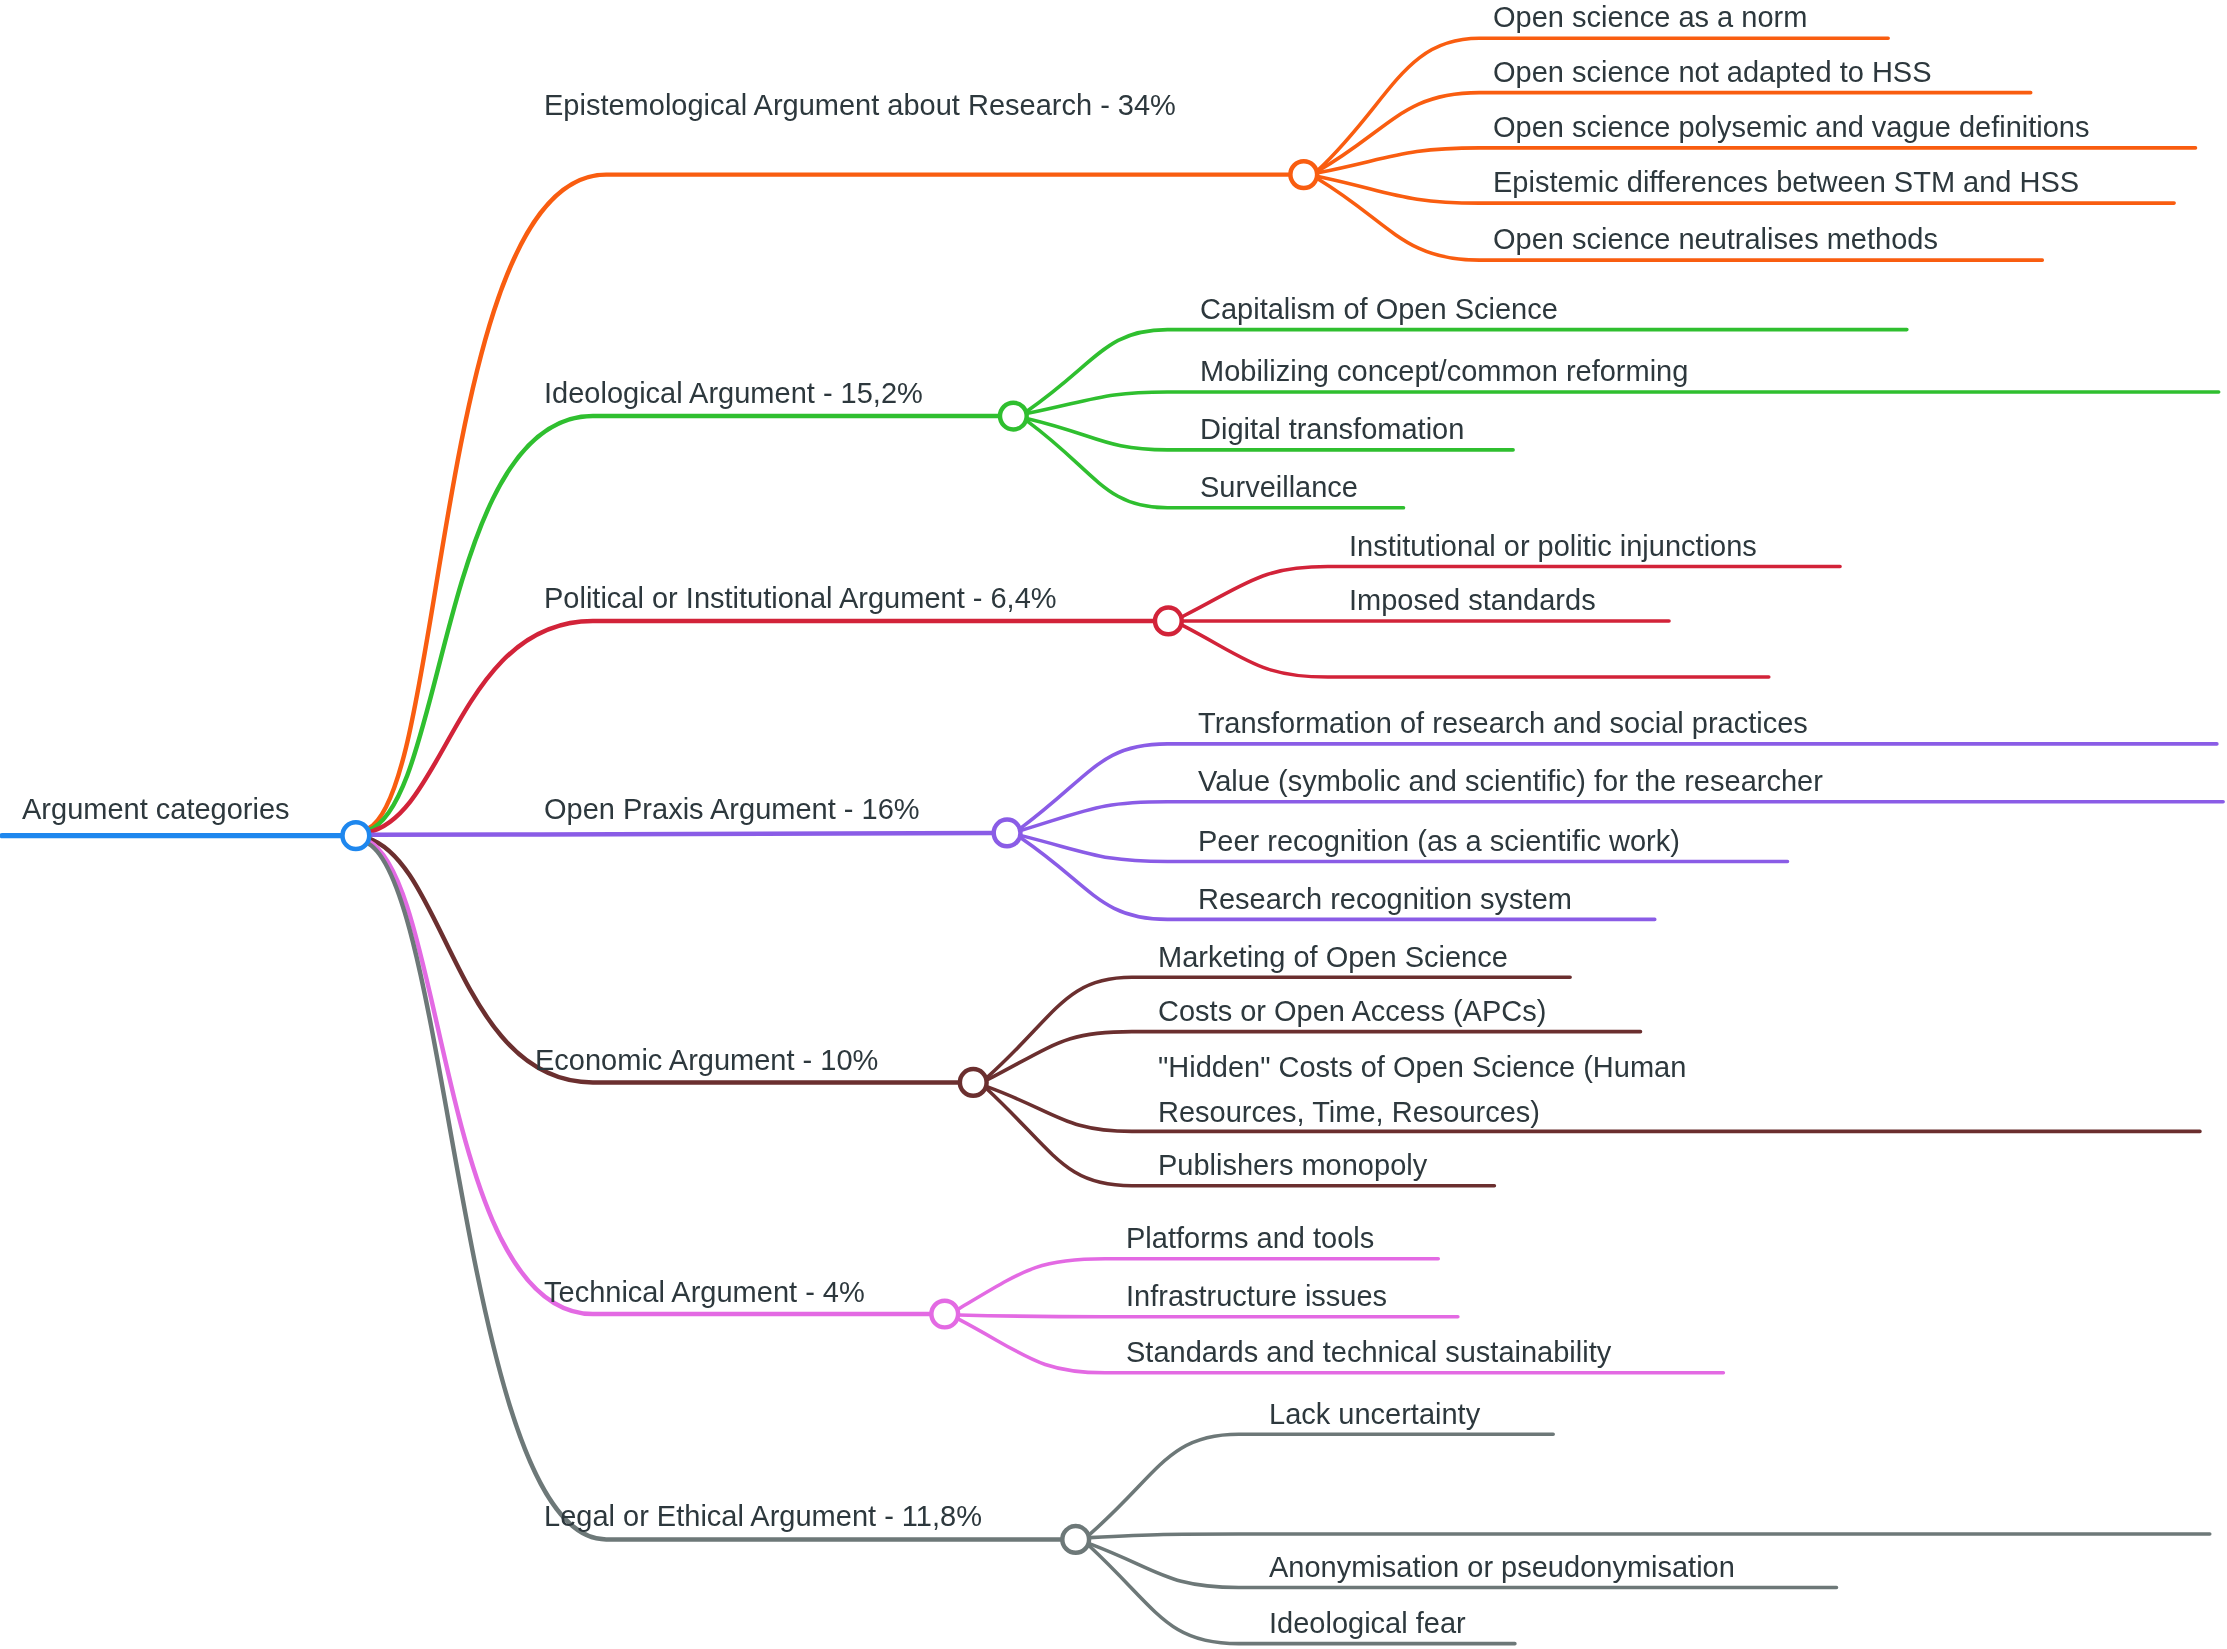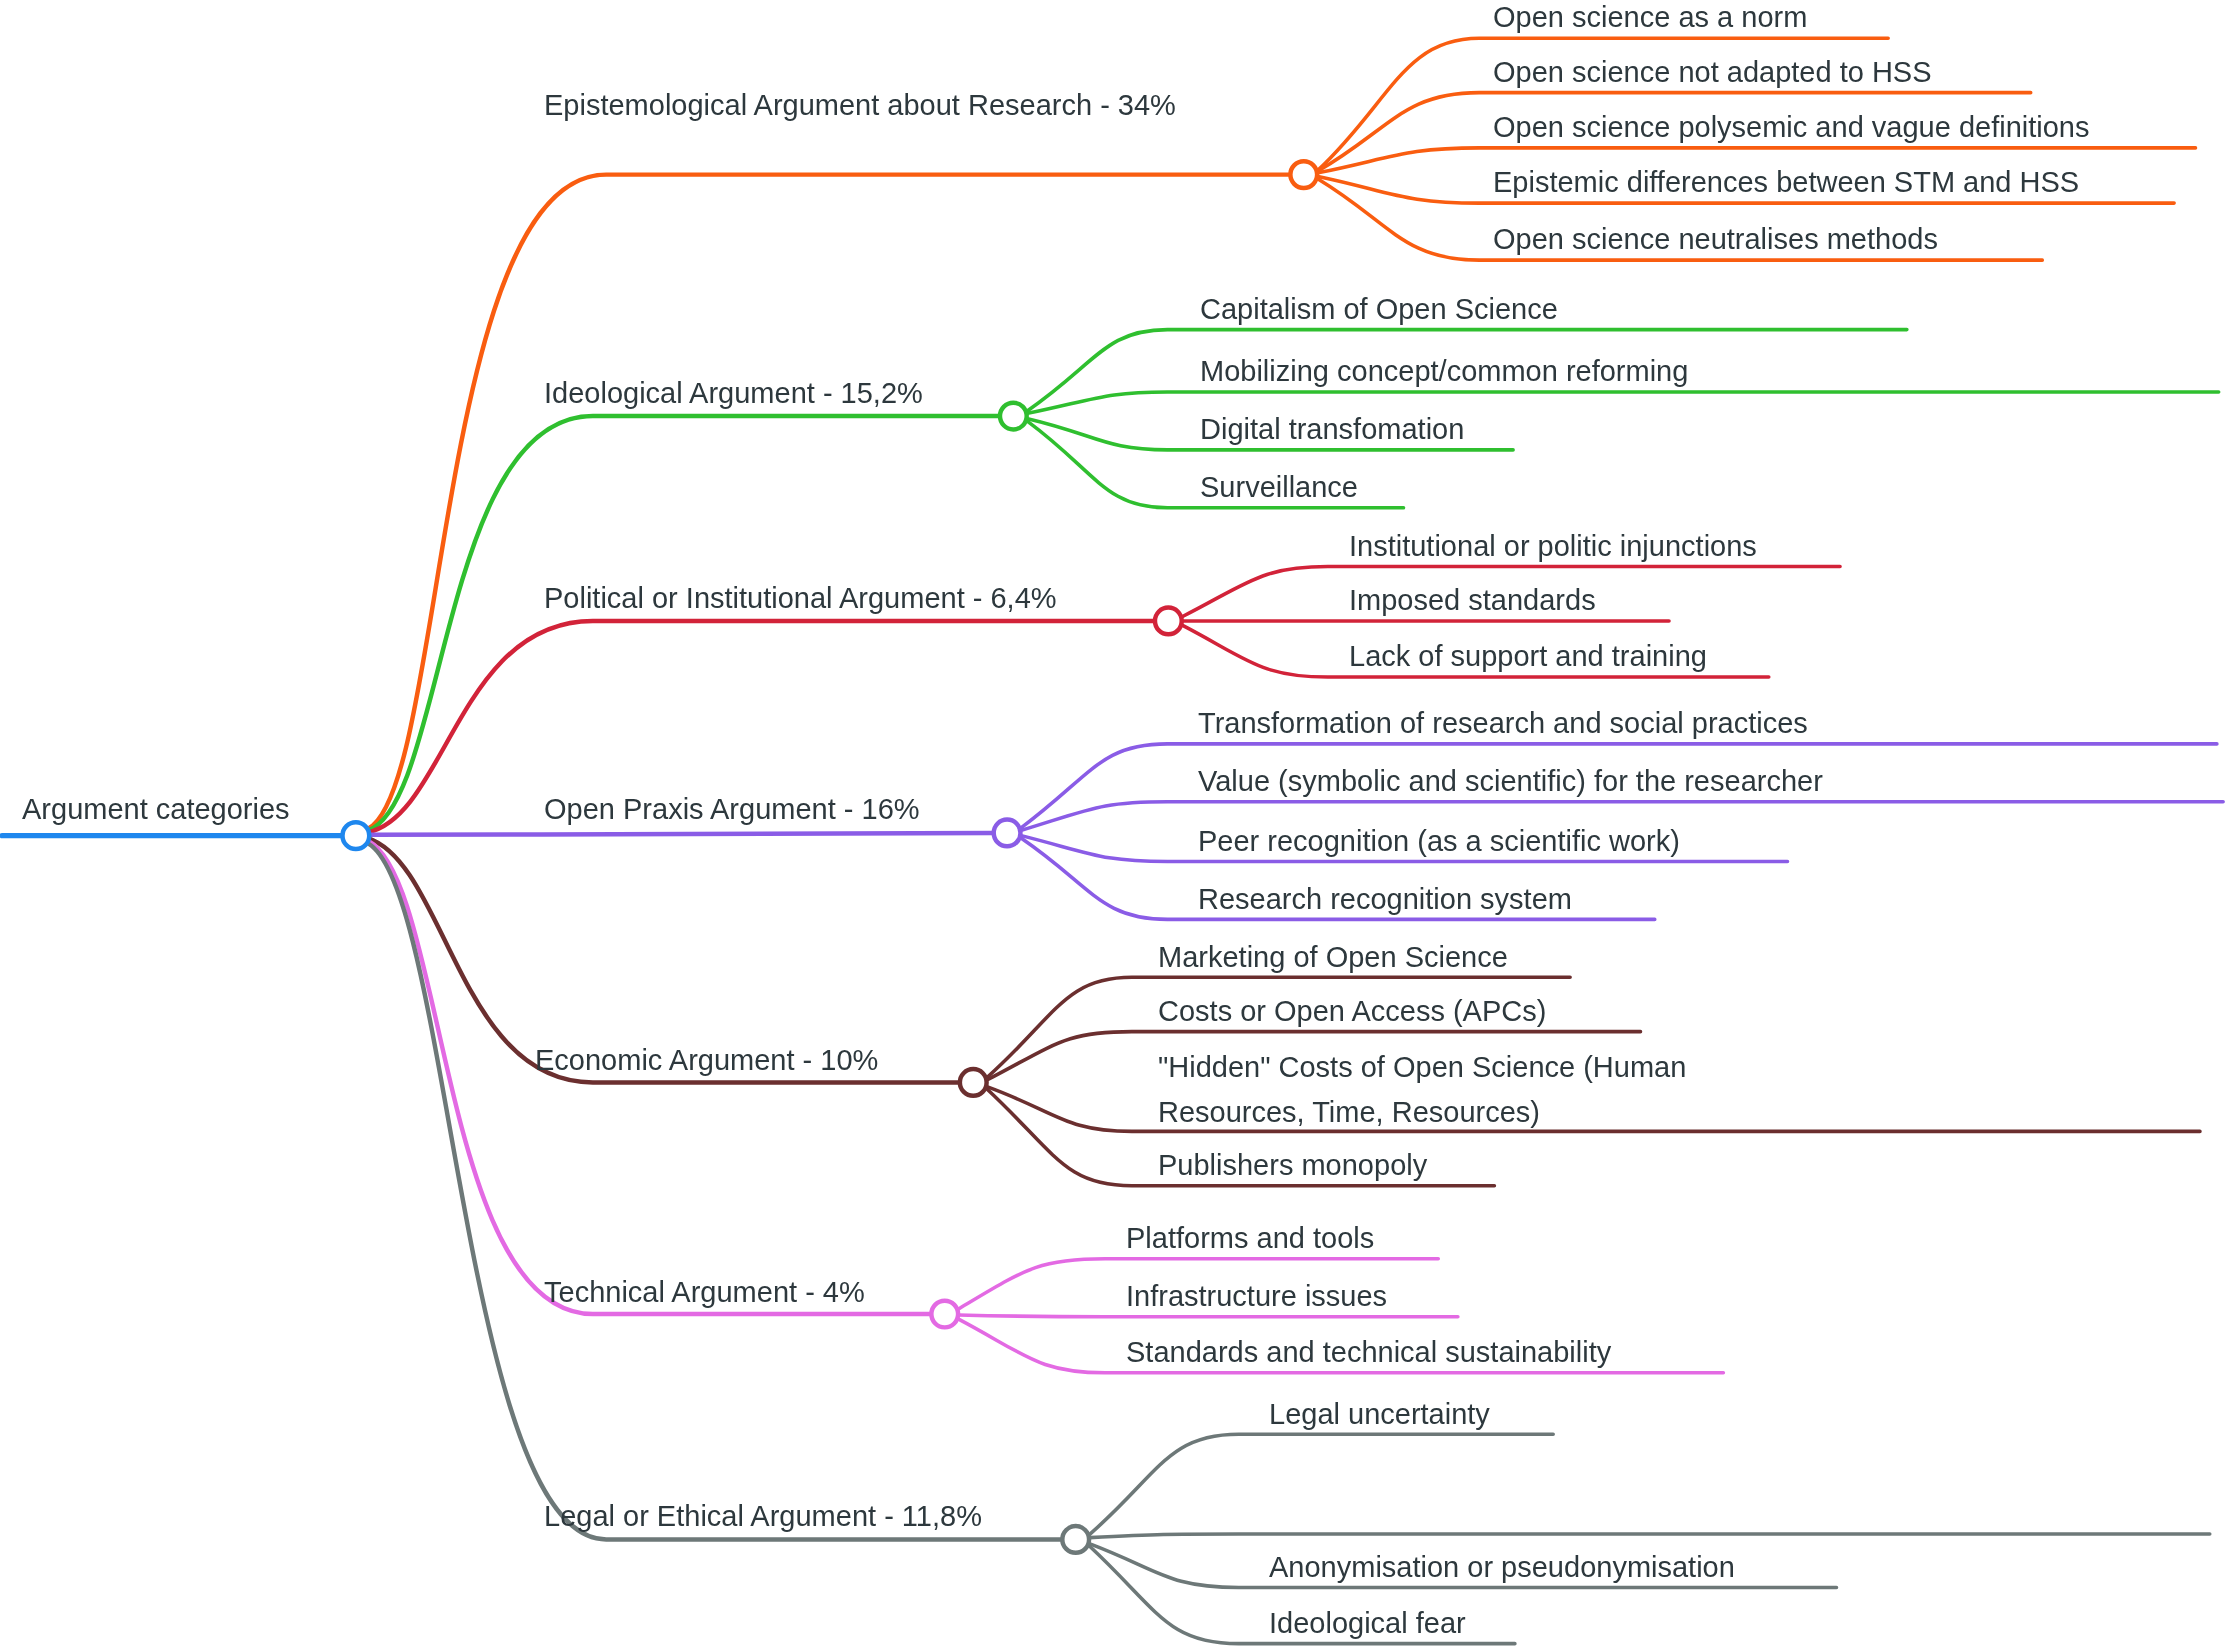--- a/index.html
+++ b/index.html
@@ -96,34 +96,33 @@
   <div class="label" style="left:1493px;top:106px;">Open science polysemic and vague definitions</div>
   <div class="label" style="left:1493px;top:218px;text-align:right;">Open science neutralises methods</div>
 
   <div class="label" style="left:1200px;top:288px;">Capitalism of Open Science</div>
   <div class="label" style="left:1200px;top:350px;">Mobilizing concept/common reforming</div>
   <div class="label" style="left:1200px;top:408px;">Digital transfomation</div>
   <div class="label" style="left:1200px;top:466px;">Surveillance</div>
 
   <div class="label" style="left:1349px;top:525px;">Institutional or politic injunctions</div>
   <div class="label" style="left:1349px;top:579px;">Imposed standards</div>
-  <div class="label" style="left:1349px;top:635px;">Lack of support and training</div>
 
   <div class="label" style="left:1198px;top:702px;">Transformation of research and social practices</div>
   <div class="label" style="left:1198px;top:760px;">Value (symbolic and scientific) for the researcher</div>
   <div class="label" style="left:1198px;top:820px;">Peer recognition (as a scientific work)</div>
   <div class="label" style="left:1198px;top:878px;">Research recognition system</div>
 
   <div class="label" style="left:1158px;top:936px;">Marketing of Open Science</div>
   <div class="label" style="left:1158px;top:990px;">Costs or Open Access (APCs)</div>
   <div class="label wrap" style="left:1158px;top:1045px;width:624px;line-height:45px;">"Hidden" Costs of Open Science (Human Resources, Time, Resources)</div>
   <div class="label" style="left:1158px;top:1144px;">Publishers monopoly</div>
 
   <div class="label" style="left:1126px;top:1217px;">Platforms and tools</div>
   <div class="label" style="left:1126px;top:1275px;">Infrastructure issues</div>
   <div class="label" style="left:1126px;top:1331px;">Standards and technical sustainability</div>
 
-  <div class="label" style="left:1269px;top:1393px;">Legal uncertainty</div>
+  <div class="label" style="left:1269px;top:1393px;">Lack uncertainty</div>
   <div class="label" style="left:1269px;top:1546px;">Anonymisation or pseudonymisation</div>
   <div class="label" style="left:1269px;top:1602px;">Ideological fear</div>
 
 </div>
 
 
 </body></html>

